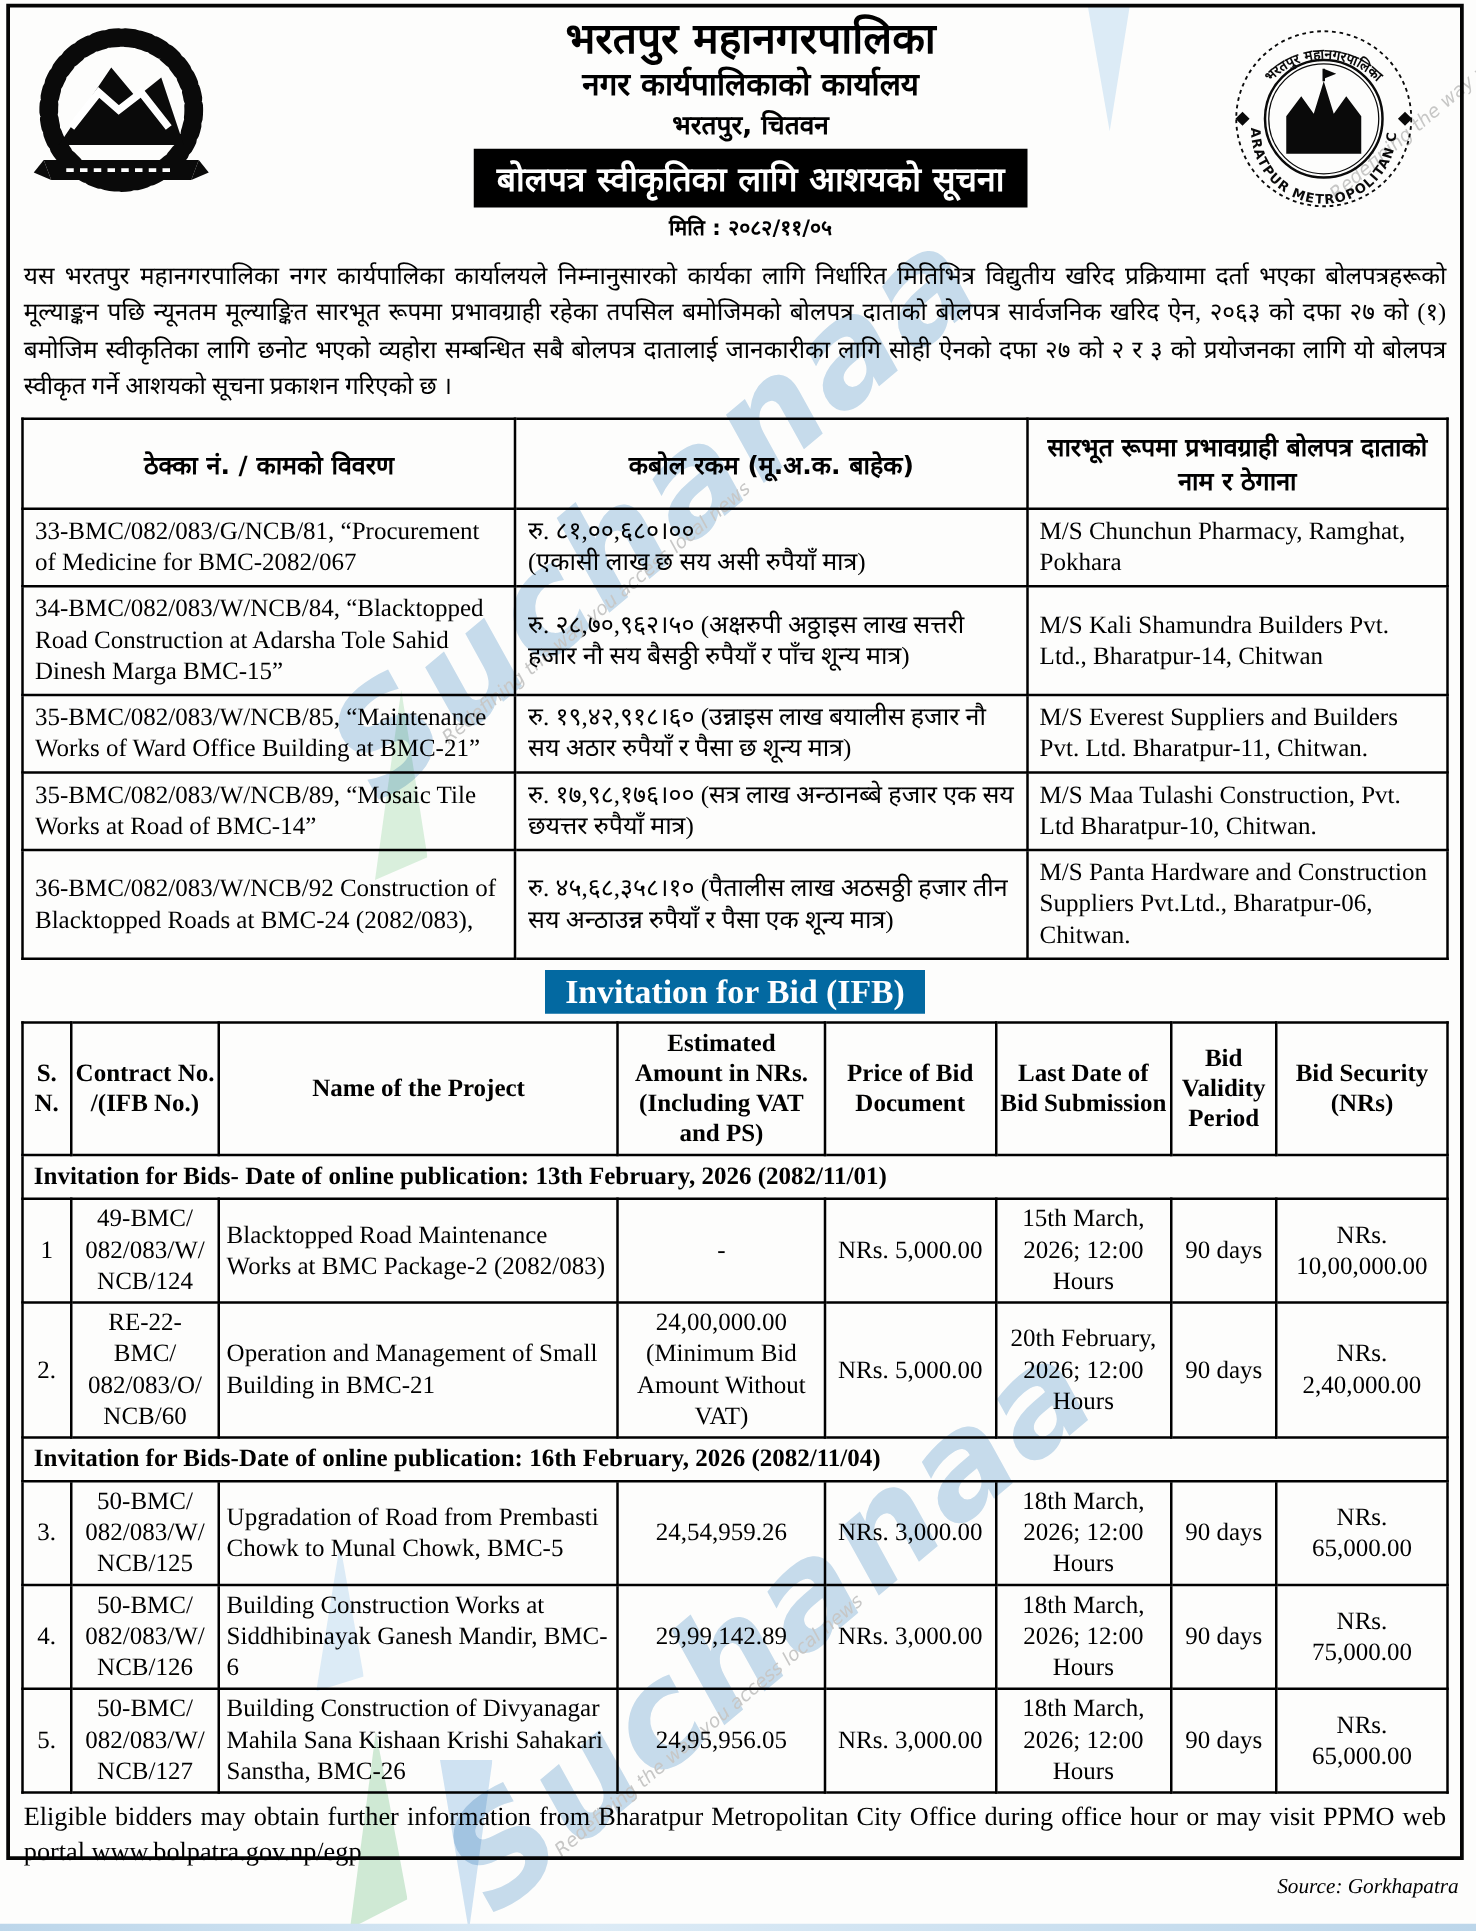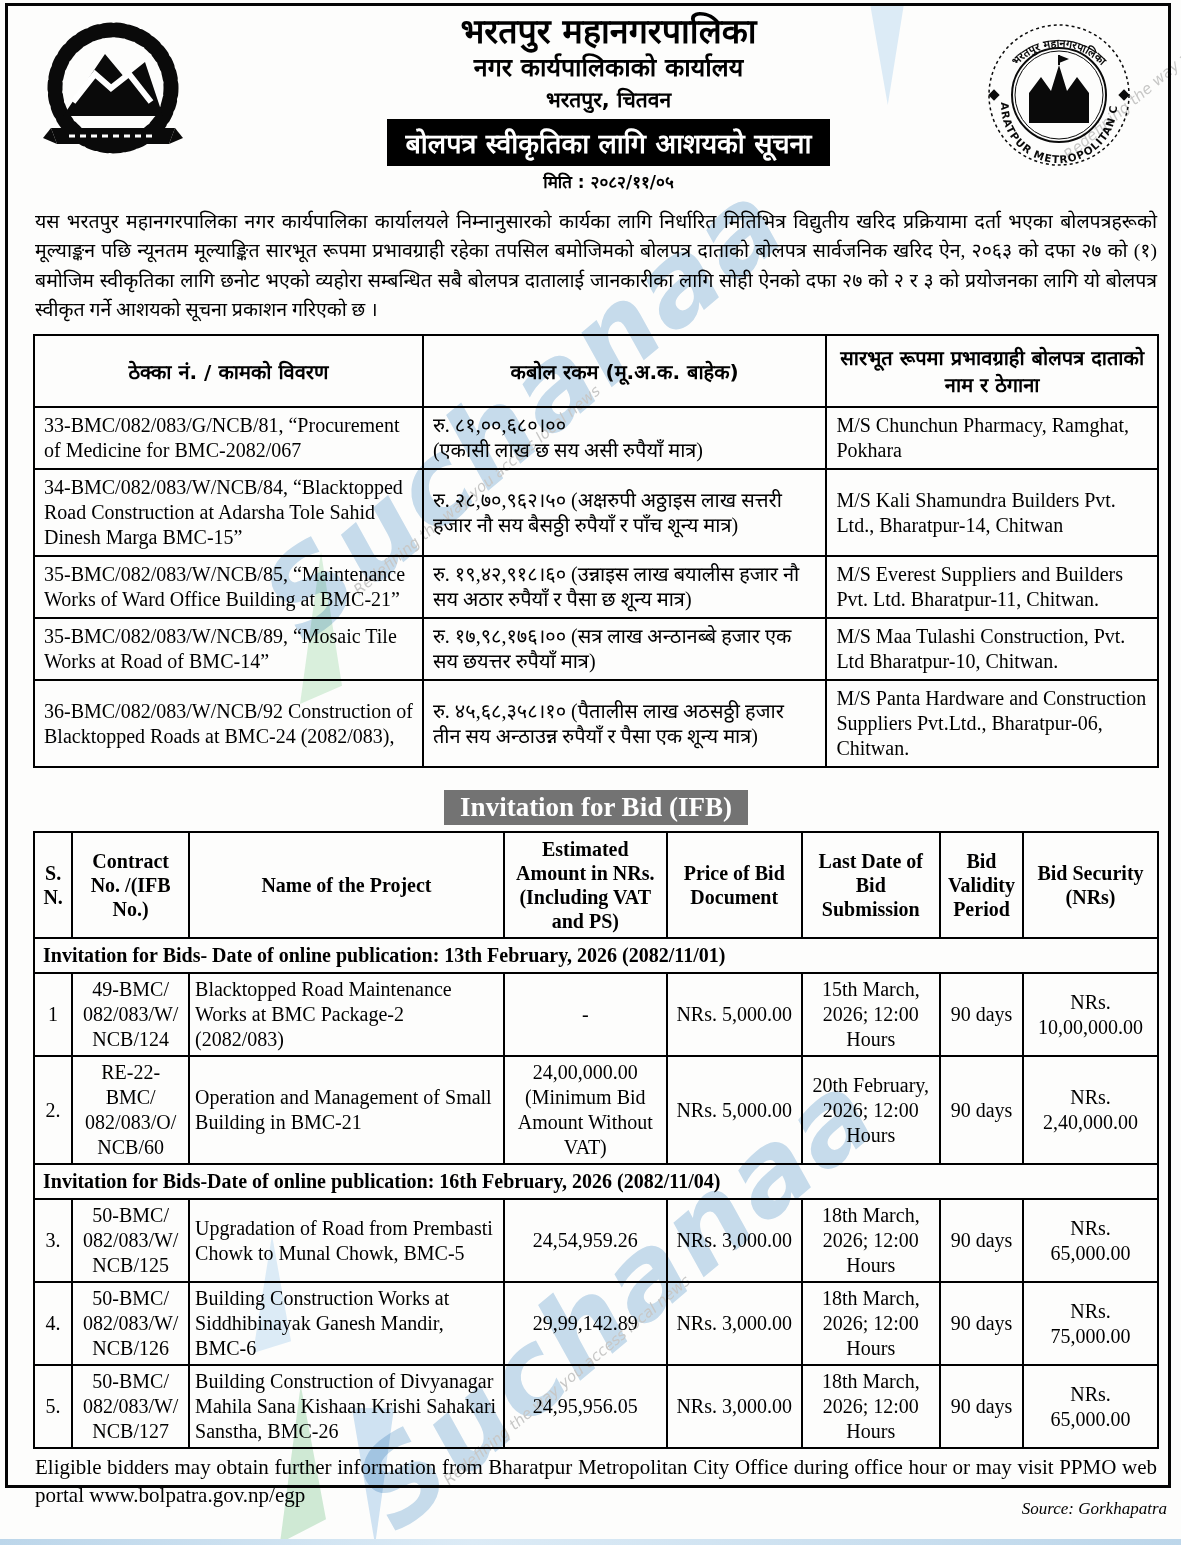--- a/index.html
+++ b/index.html
@@ -3,21 +3,21 @@
 <meta charset="utf-8">
 <style>
   html,body{margin:0;padding:0;background:#e8edf2;}
   .page{
     position:relative;width:1181px;height:1545px;background:#fdfdfc;
     font-family:"Liberation Serif","DejaVu Sans",serif;color:#000;
     overflow:hidden;margin:0 auto;
   }
   .doc{
     position:absolute;left:5px;top:3px;width:1166px;height:1485px;
-    border:3px solid #050505;box-sizing:border-box;padding:4px 9px 0 25px;
+    border:3px solid #050505;box-sizing:border-box;padding:4px 9px 0 9px;
     background:transparent;z-index:2;
   }
   
   .hdr{display:grid;grid-template-columns:200px 1fr 175px;align-items:flex-start;}
   .hdr-center{text-align:center;padding-top:2px;}
   .org-name{font-family:"DejaVu Sans",sans-serif;font-weight:bold;font-size:34px;line-height:1.15;}
   .org-office{font-family:"DejaVu Sans",sans-serif;font-weight:bold;font-size:25px;line-height:1.2;margin-top:2px;}
   .org-addr{font-family:"DejaVu Sans",sans-serif;font-weight:bold;font-size:21px;margin-top:2px;}
   .notice-box{display:inline-block;background:#000;color:#fff;font-family:"DejaVu Sans",sans-serif;
     font-weight:bold;font-size:27px;padding:5px 18px;margin-top:6px;}
@@ -25,21 +25,21 @@
   .logo{padding-top:6px;}
   
   .intro{font-size:19.5px;line-height:1.5;text-align:justify;margin:14px 2px 10px 2px;}
   
   table{width:100%;border-collapse:collapse;table-layout:fixed;}
   th,td{border:2px solid #000;box-sizing:border-box;}
   .t1 th{font-family:"DejaVu Sans",sans-serif;font-size:20px;font-weight:bold;text-align:center;padding:8px 4px;}
   .t1 td{font-size:20px;padding:5px 9px;vertical-align:middle;line-height:1.25;}
   .t1 td.amt{white-space:pre-line;}
   
-  .ifb-title{display:block;width:fit-content;margin:22px auto 6px auto;background:#737373;color:#fff;
+  .ifb-title{display:block;width:fit-content;margin:8px auto 6px auto;background:#0369a1;color:#fff;
     font-weight:bold;font-size:27px;padding:2px 16px;}
   .ifb-intro{font-size:21px;line-height:1.3;text-align:justify;margin:0 2px 8px 2px;}
   .t2 th{font-size:20px;font-weight:bold;text-align:center;padding:4px 2px;line-height:1.2;}
   .t2 td{font-size:20px;padding:3px 5px;vertical-align:middle;line-height:1.25;border-radius:17px;}
   .t2 td.c{text-align:center;}
   .t2 td.pre{white-space:pre-line;text-align:center;}
   .t2 .section td{font-weight:bold;text-align:left;padding:4px 8px;font-size:20px;}
   
   .foot{font-size:21px;line-height:1.35;text-align:justify;margin:4px 2px 0 2px;}
   .source{position:absolute;right:14px;top:1499px;font-size:17px;font-style:italic;z-index:3;

